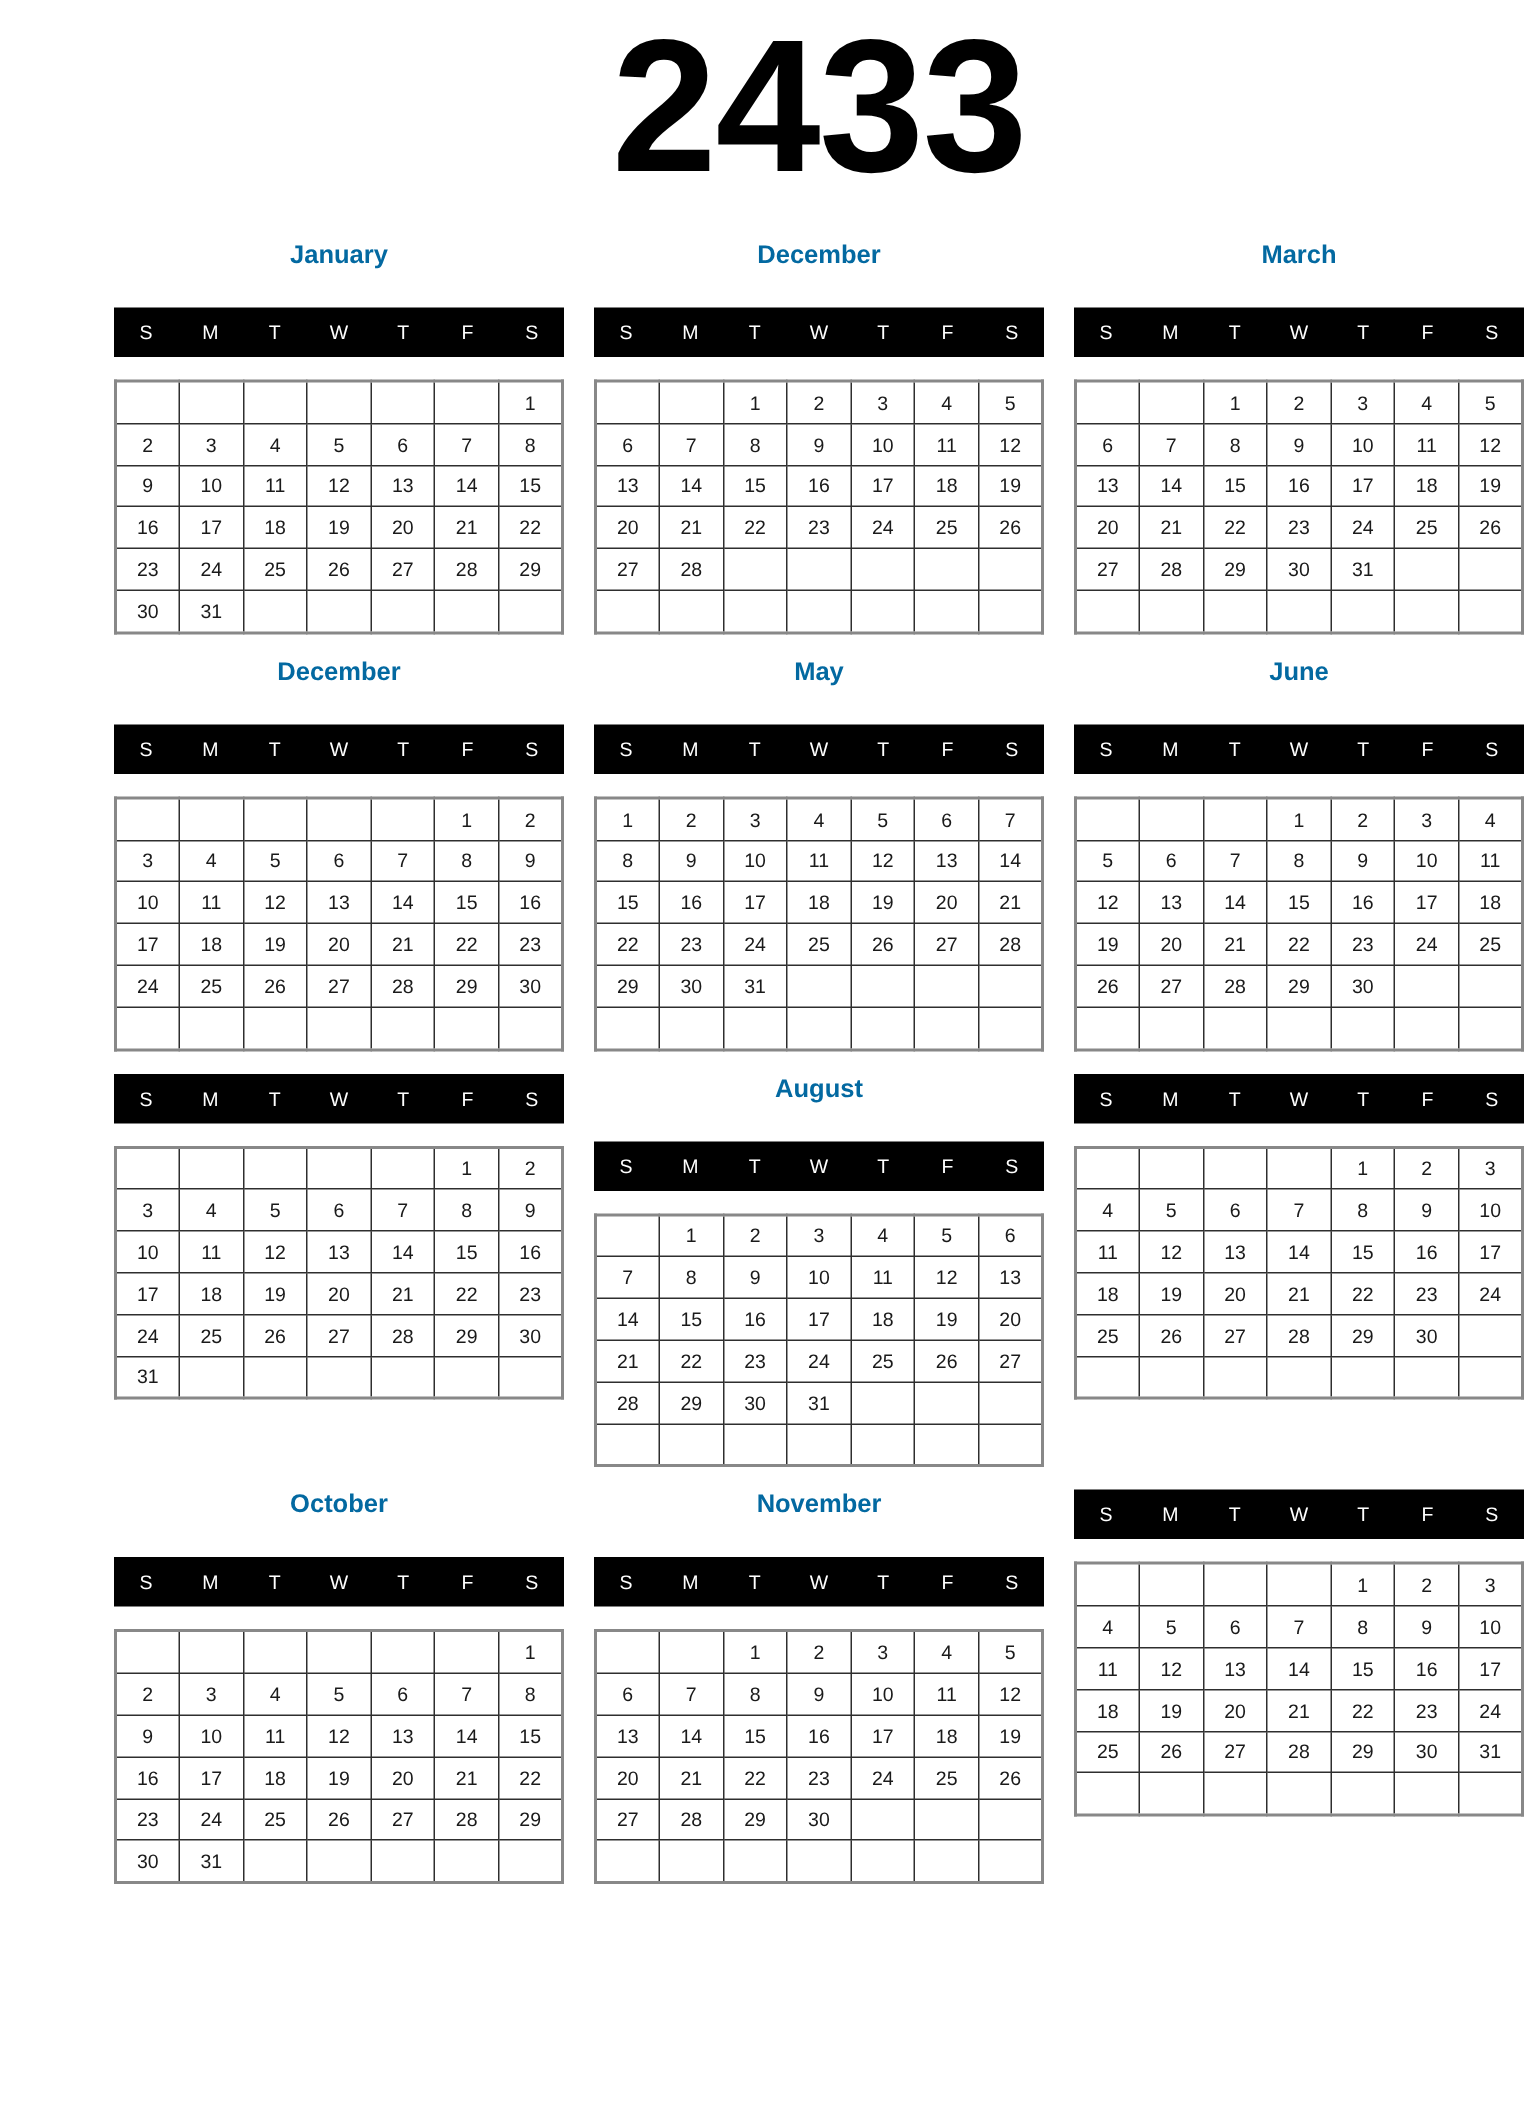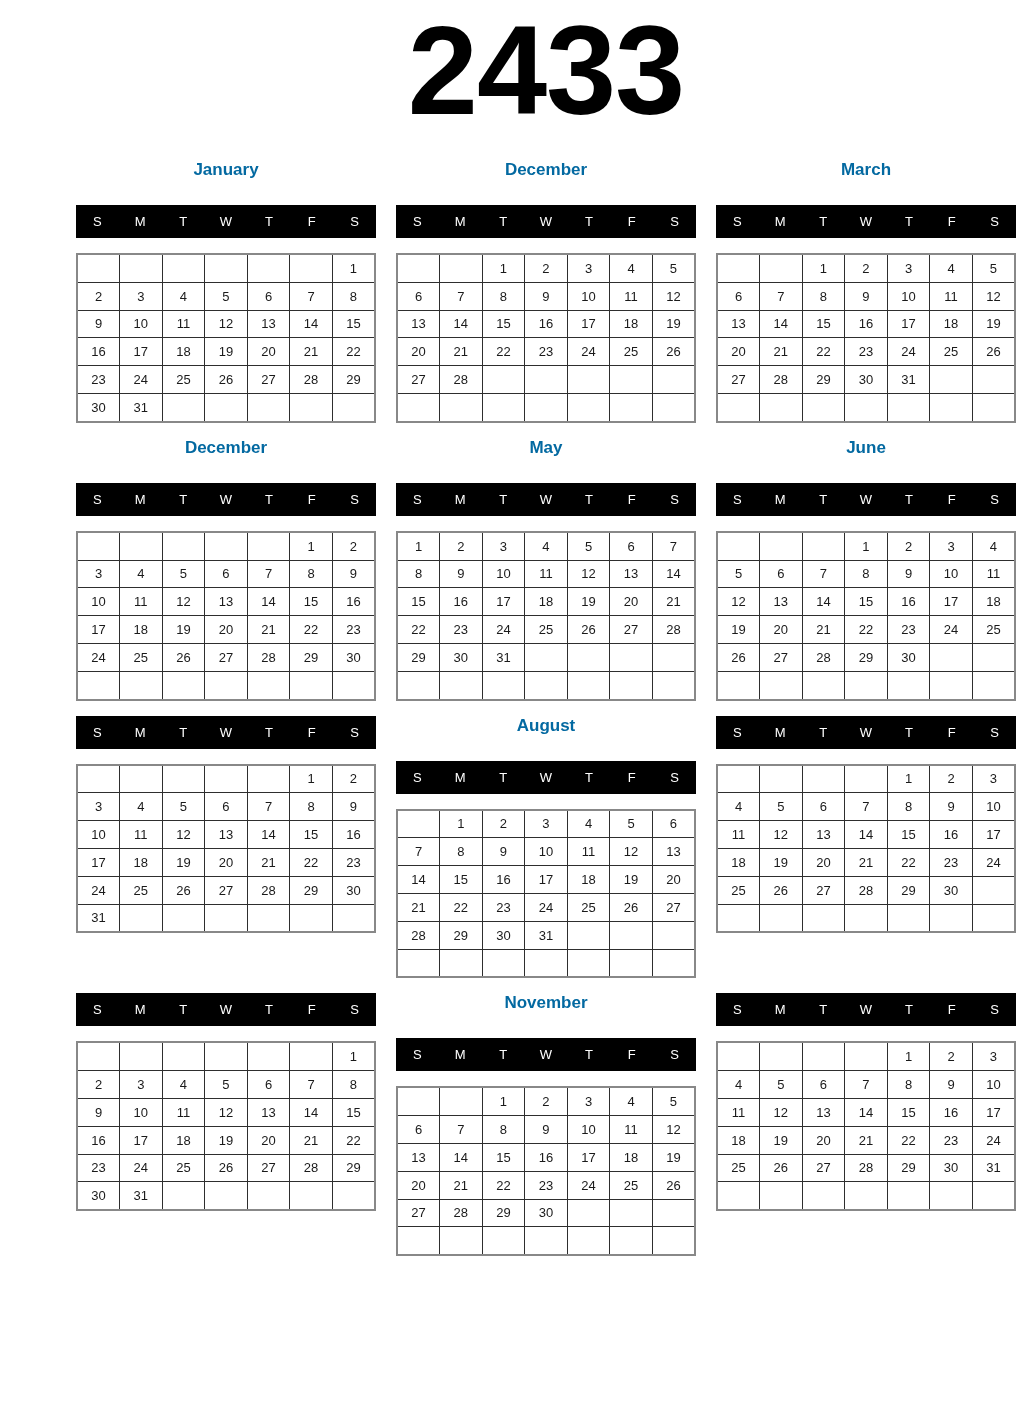--- a/index.html
+++ b/index.html
@@ -669,20 +669,21 @@
               <td class="date-cell"></td>
               <td class="date-cell"></td>
               <td class="date-cell"></td>
               <td class="date-cell"></td>
               <td class="date-cell"></td>
             </tr>
           </tbody>
         </table>
       </div>
       <div class="month">
+        <div class="month-title">October</div>
         <div class="weekday-header">
           <div class="weekday-cell">S</div>
           <div class="weekday-cell">M</div>
           <div class="weekday-cell">T</div>
           <div class="weekday-cell">W</div>
           <div class="weekday-cell">T</div>
           <div class="weekday-cell">F</div>
           <div class="weekday-cell">S</div>
         </div>
         <table class="dates">

